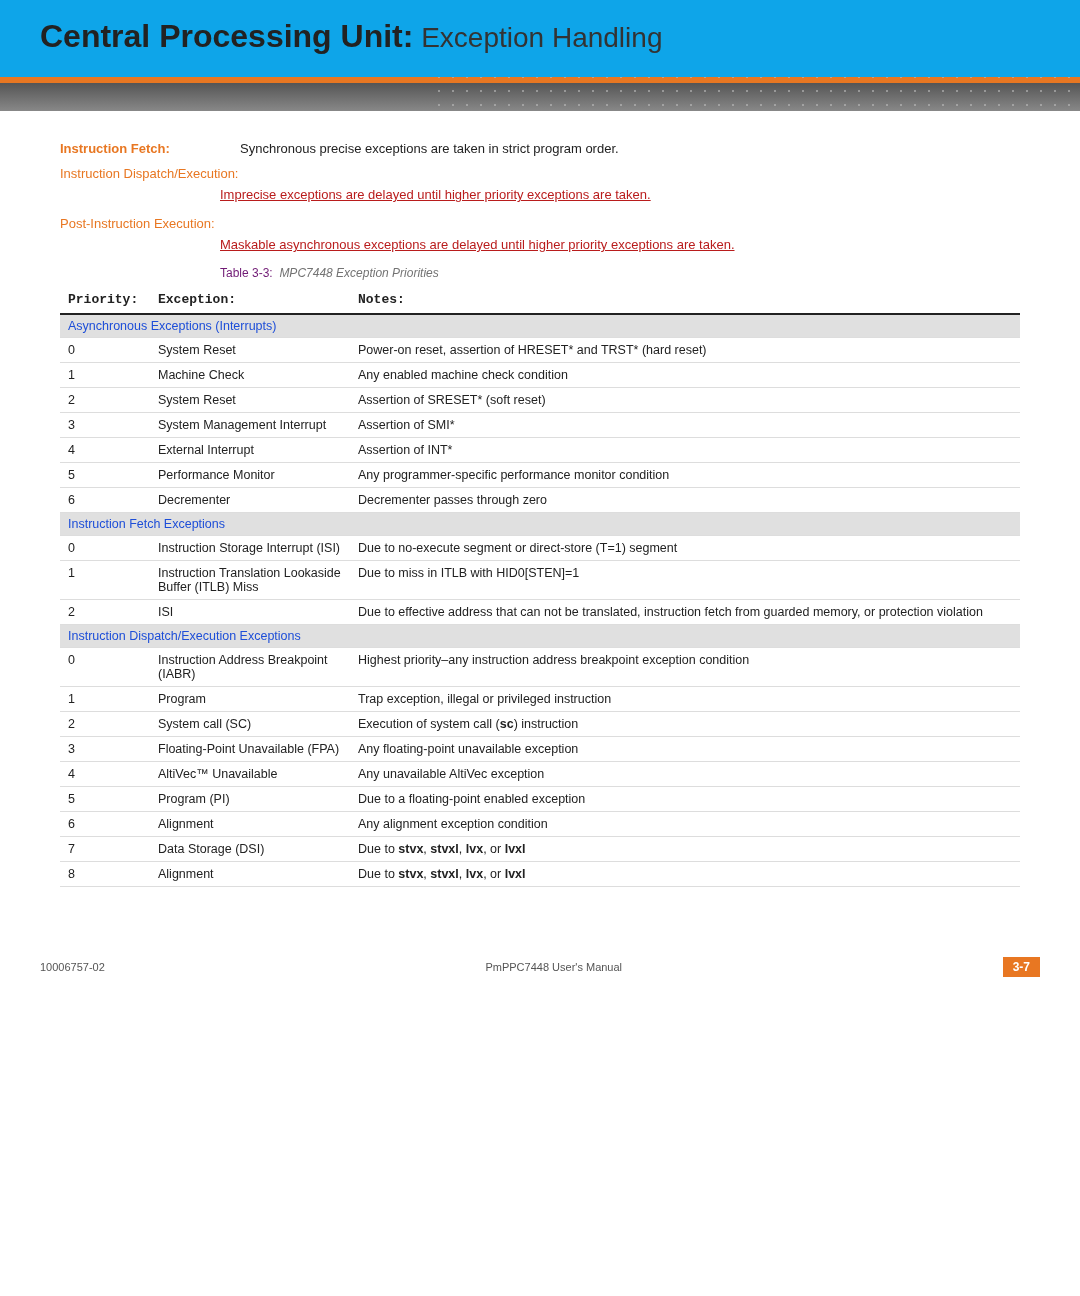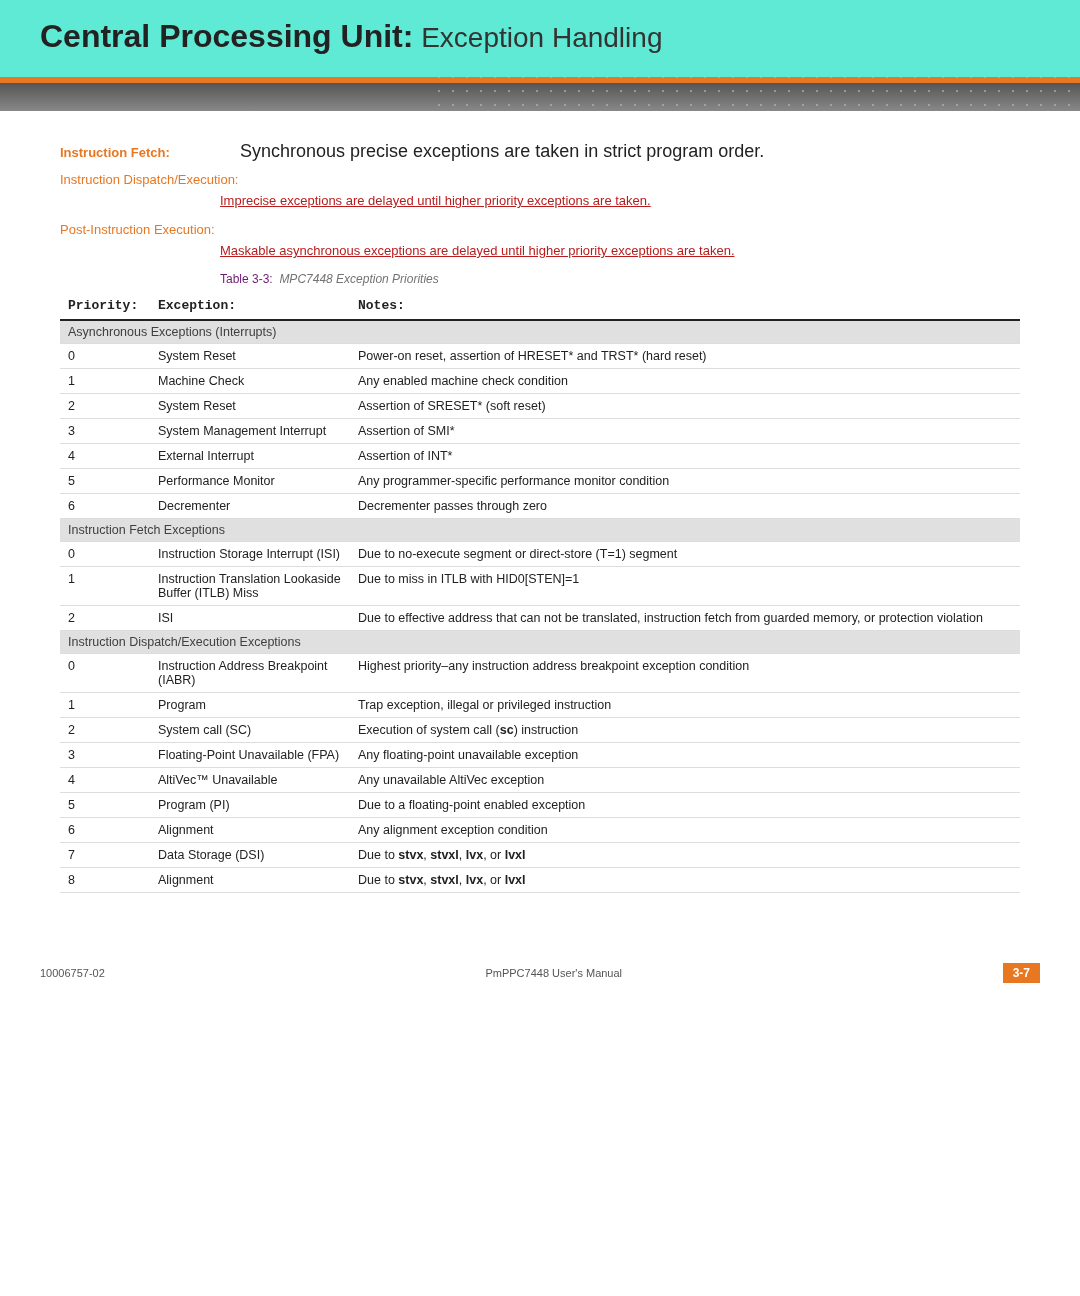--- a/index.html
+++ b/index.html
@@ -33,21 +33,21 @@
       margin-bottom: 10px;
       align-items: baseline;
     }
     .section-label {
       font-weight: bold;
       color: #e87722;
       min-width: 180px;
       font-size: 13px;
     }
     .section-text {
-      font-size: 18px;
+      font-size: 13px;
       color: #222;
       flex: 1;
     }
 
     .section-block {
       margin-bottom: 14px;
     }
     .section-heading {
       font-weight: normal;
       color: #e87722;
@@ -98,21 +98,21 @@
     }
     .data-table .col-priority { width: 90px; }
     .data-table .col-exception { width: 200px; }
     .data-table .col-notes { width: auto; }
 
     .group-header td {
       background: #e0e0e0;
       font-size: 12.5px;
       padding: 4px 8px;
       font-weight: normal;
-      color: #404040;
+      color: #1d4ed8;
     }
 
     
     .footer {
       display: flex;
       justify-content: space-between;
       align-items: center;
       padding: 10px 40px;
       font-size: 11px;
       color: #555;
@@ -140,21 +140,21 @@
       height: 100%;
       background-image: radial-gradient(circle, #bbb 1.5px, transparent 1.5px);
       background-size: 14px 14px;
       opacity: 0.6;
       pointer-events: none;
     }
     .header-content {
       position: relative;
       z-index: 1;
       padding: 18px 40px 22px 40px;
-      background: #5eead4;
+      background: #0ea5e9;
     }
   </style>
 </head>
 <body>
 
 <div class="header-wrapper">
   <div class="header-dot-overlay"></div>
   <div class="header-content">
     <h1>
       <span style="font-weight:900;font-size:32px;">Central Processing Unit:</span><span style="font-weight:300;font-size:28px;color:#333;">  Exception Handling</span>

